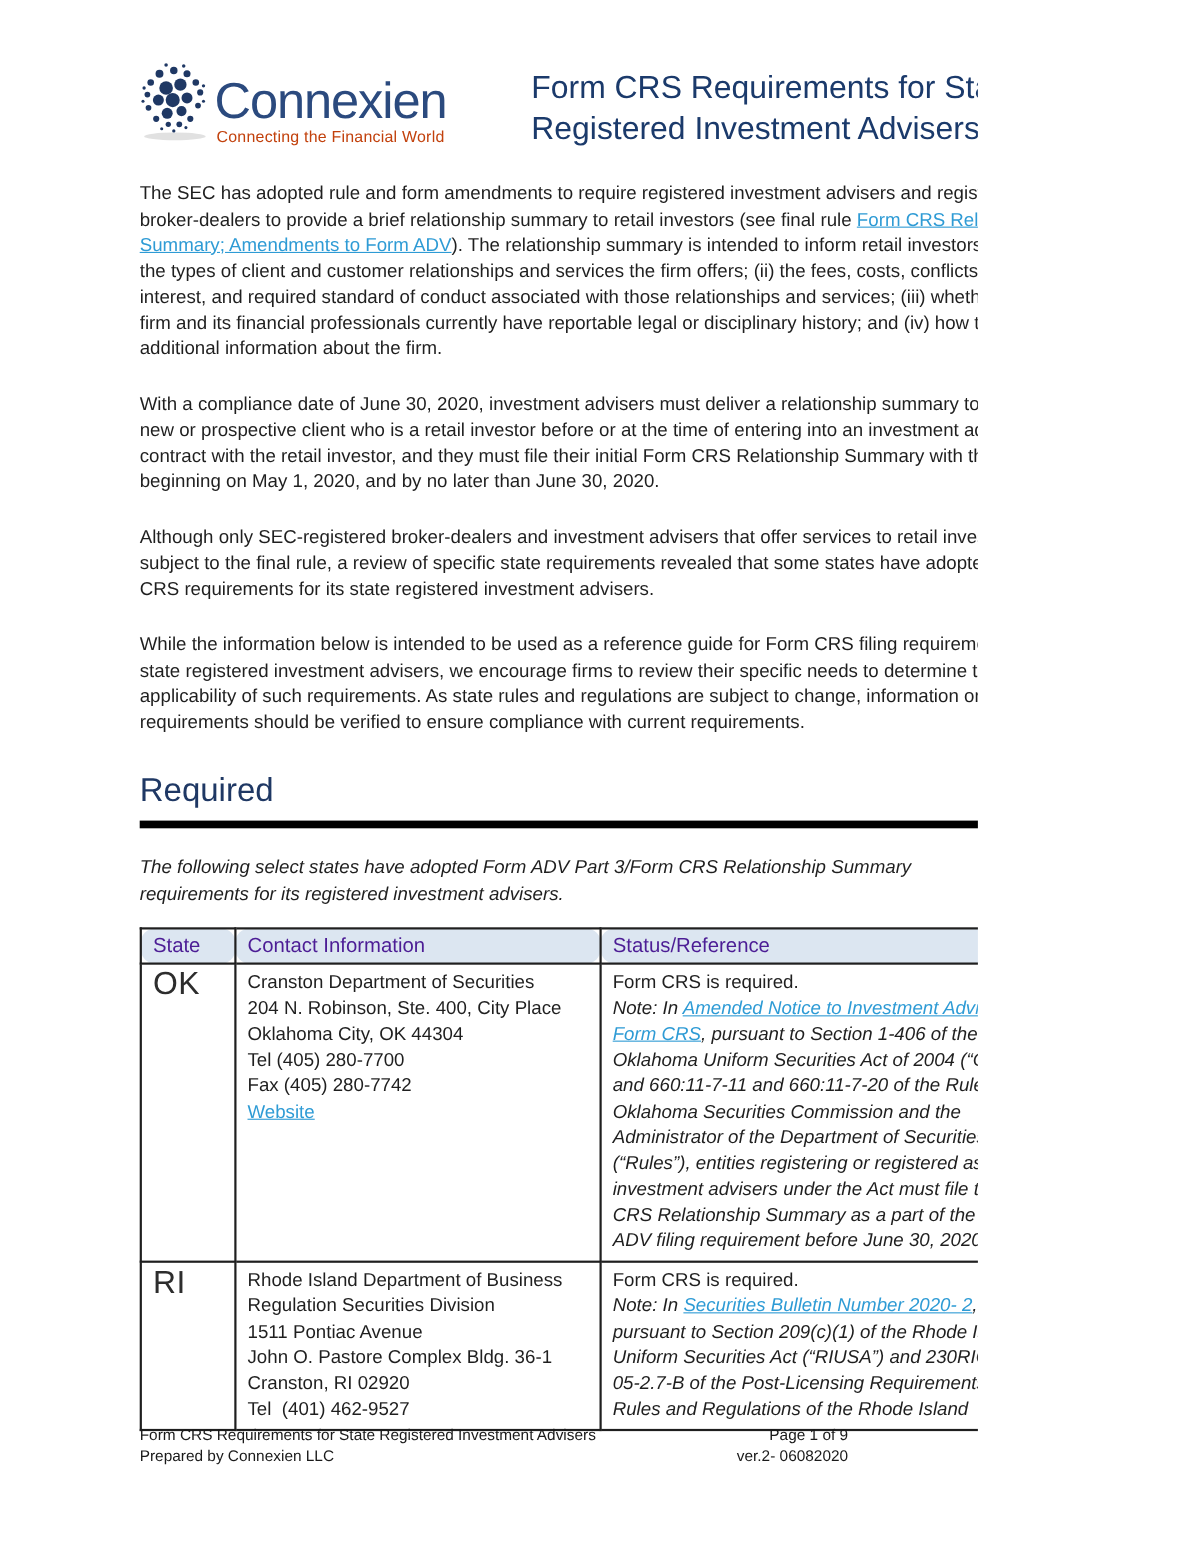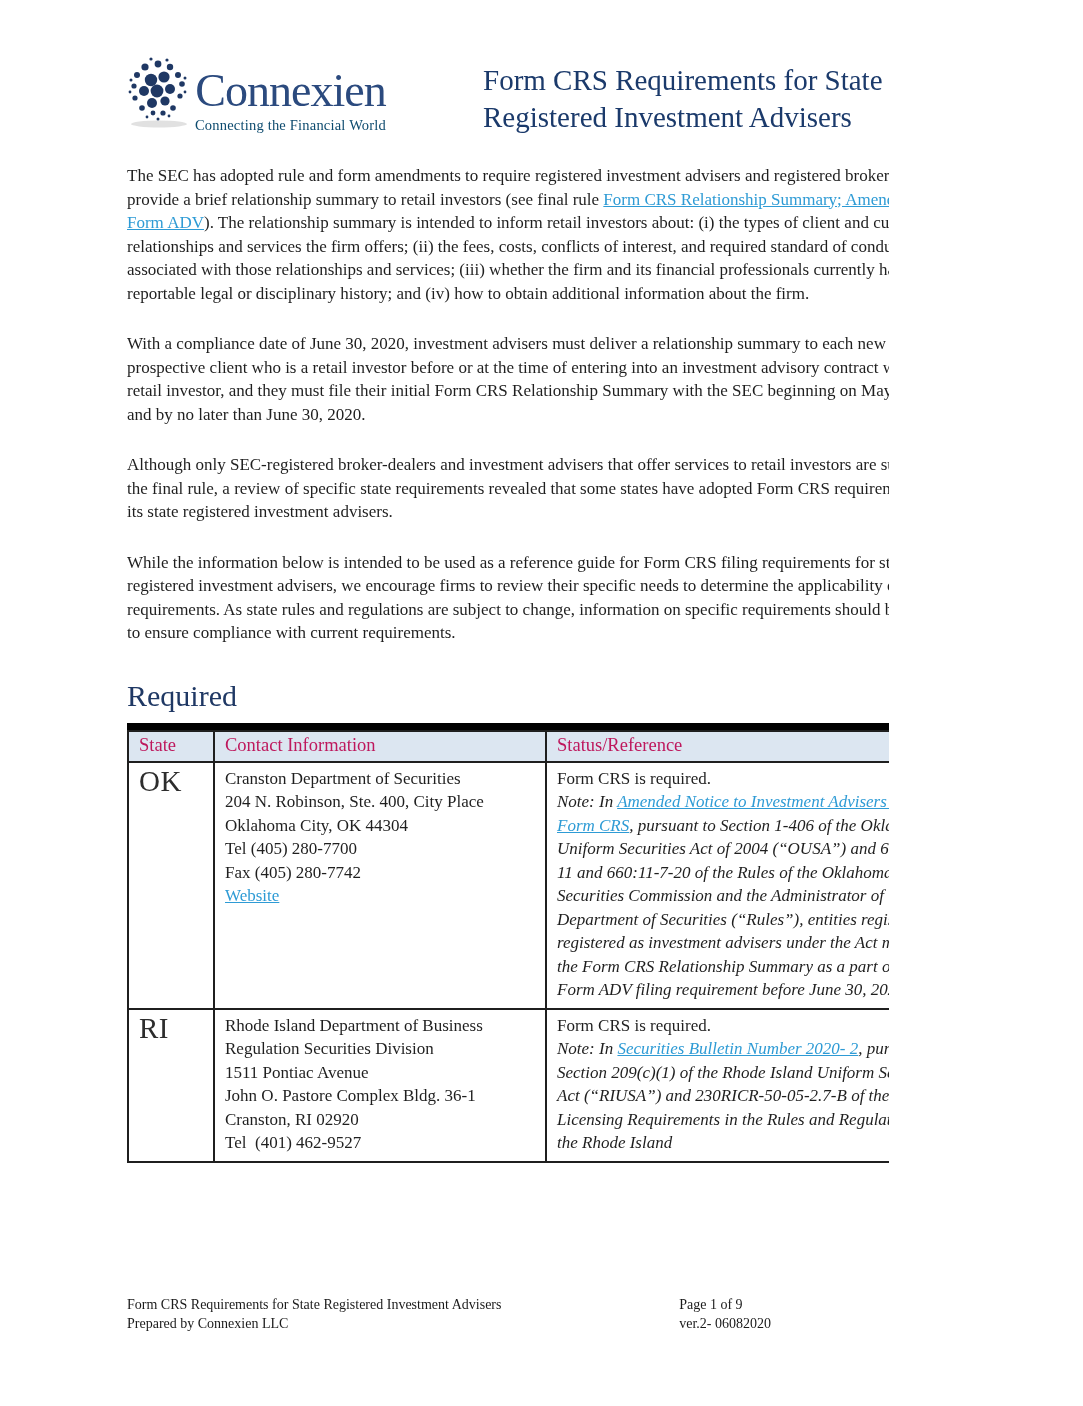--- a/index.html
+++ b/index.html
@@ -1,55 +1,55 @@
 <!DOCTYPE html>
 <html><head>
 <meta charset="utf-8">
 <style>
   html,body { margin:0; padding:0; background:#ffffff; }
   .page {
     position:relative; width:889px; height:1406px; background:#ffffff;
-    font-family:Liberation Serif, serif; color:#1f1f1f; overflow:hidden;
+    font-family:Liberation Sans, sans-serif; color:#1f1f1f; overflow:hidden;
   }
   .content { position:absolute; left:127px; top:0; width:838px; }
 
   
   .header { display:flex; justify-content:space-between; align-items:flex-start; padding-top:56px; }
   .logo { display:flex; align-items:flex-start; }
   .logo-text { display:flex; flex-direction:column; align-items:center; margin-left:4px; }
   .logo-name { font-size:46px; line-height:1; color:#2B4A7E; letter-spacing:-1px; margin-top:12px; }
-  .logo-tagline { font-size:14.5px; color:#0c4a6e; margin-top:3px; letter-spacing:0.2px; }
+  .logo-tagline { font-size:14.5px; color:#c2410c; margin-top:3px; letter-spacing:0.2px; }
   .doc-title { width:482px; font-size:29px; line-height:37px; color:#1B3A6B; padding-top:6px; }
 
   
   p.body { font-size:17px; line-height:23.5px; margin:0 0 27px 0; }
   p.first { margin-top:28px; }
   a.link { color:#2E9BD5; text-decoration:underline; cursor:pointer; }
 
   h2.required {
     font-size:30px; font-weight:normal; color:#1F3864;
     margin:34px 0 0 0; padding-bottom:10px; border-bottom:7px solid #000000;
   }
   p.italic-intro { font-style:italic; font-size:17px; line-height:24px; margin:24px 0 18px 0; width:775px; }
 
   
   table.states { border-collapse:collapse; width:838px; table-layout:fixed; }
   .states th, .states td { border:2px solid #1f1f1f; vertical-align:top; text-align:left; }
-  .states th { background:#DCE6F1; font-weight:normal; font-size:18.5px; padding:3px 10px 5px 10px; color:#be185d; }
+  .states th { background:#DCE6F1; font-weight:normal; font-size:18.5px; padding:3px 10px 5px 10px; color:#4c1d95;border-radius:13px; }
   .states td { padding:4px 10px 6px 10px; font-size:17px; line-height:23.5px; }
   td.state-cell { font-size:29px; color:#2d2d2d; padding-top:7px; letter-spacing:0.5px; }
   .cl { white-space:pre-wrap; }
   .note { font-style:italic; }
 
   
   .footer {
     position:absolute; left:127px; right:118px; top:1295px;
     display:flex; justify-content:space-between; font-size:14px; line-height:19px; color:#1a1a1a;
   }
-  .footer-right { text-align:left; }
+  .footer-right { text-align:right; }
 </style>
 </head>
 <body>
 
 <div class="page">
   <div class="content">
 
     <div class="header">
       <div class="logo">
         <span>
@@ -98,20 +98,21 @@
 
     <p class="body first"><span>The SEC has adopted rule and form amendments to require registered investment advisers and registered broker-dealers to provide a brief relationship summary to retail investors (see final rule </span><a class="link">Form CRS Relationship Summary; Amendments to Form ADV</a><span>). The relationship summary is intended to inform retail investors about: (i) the types of client and customer relationships and services the firm offers; (ii) the fees, costs, conflicts of interest, and required standard of conduct associated with those relationships and services; (iii) whether the firm and its financial professionals currently have reportable legal or disciplinary history; and (iv) how to obtain additional information about the firm.</span></p>
 
     <p class="body">With a compliance date of June 30, 2020, investment advisers must deliver a relationship summary to each new or prospective client who is a retail investor before or at the time of entering into an investment advisory contract with the retail investor, and they must file their initial Form CRS Relationship Summary with the SEC beginning on May 1, 2020, and by no later than June 30, 2020.</p>
 
     <p class="body">Although only SEC-registered broker-dealers and investment advisers that offer services to retail investors are subject to the final rule, a review of specific state requirements revealed that some states have adopted Form CRS requirements for its state registered investment advisers.</p>
 
     <p class="body">While the information below is intended to be used as a reference guide for Form CRS filing requirements for state registered investment advisers, we encourage firms to review their specific needs to determine the applicability of such requirements. As state rules and regulations are subject to change, information on specific requirements should be verified to ensure compliance with current requirements.</p>
 
     <h2 class="required">Required</h2>
+    <p class="italic-intro">The following select states have adopted Form ADV Part 3/Form CRS Relationship Summary requirements for its registered investment advisers.</p>
 
     <table class="states">
       <colgroup>
           <col style="width:86px">
           <col style="width:332px">
           <col style="width:420px">
         </colgroup>
       <thead>
         <tr>
           <th>State</th>

